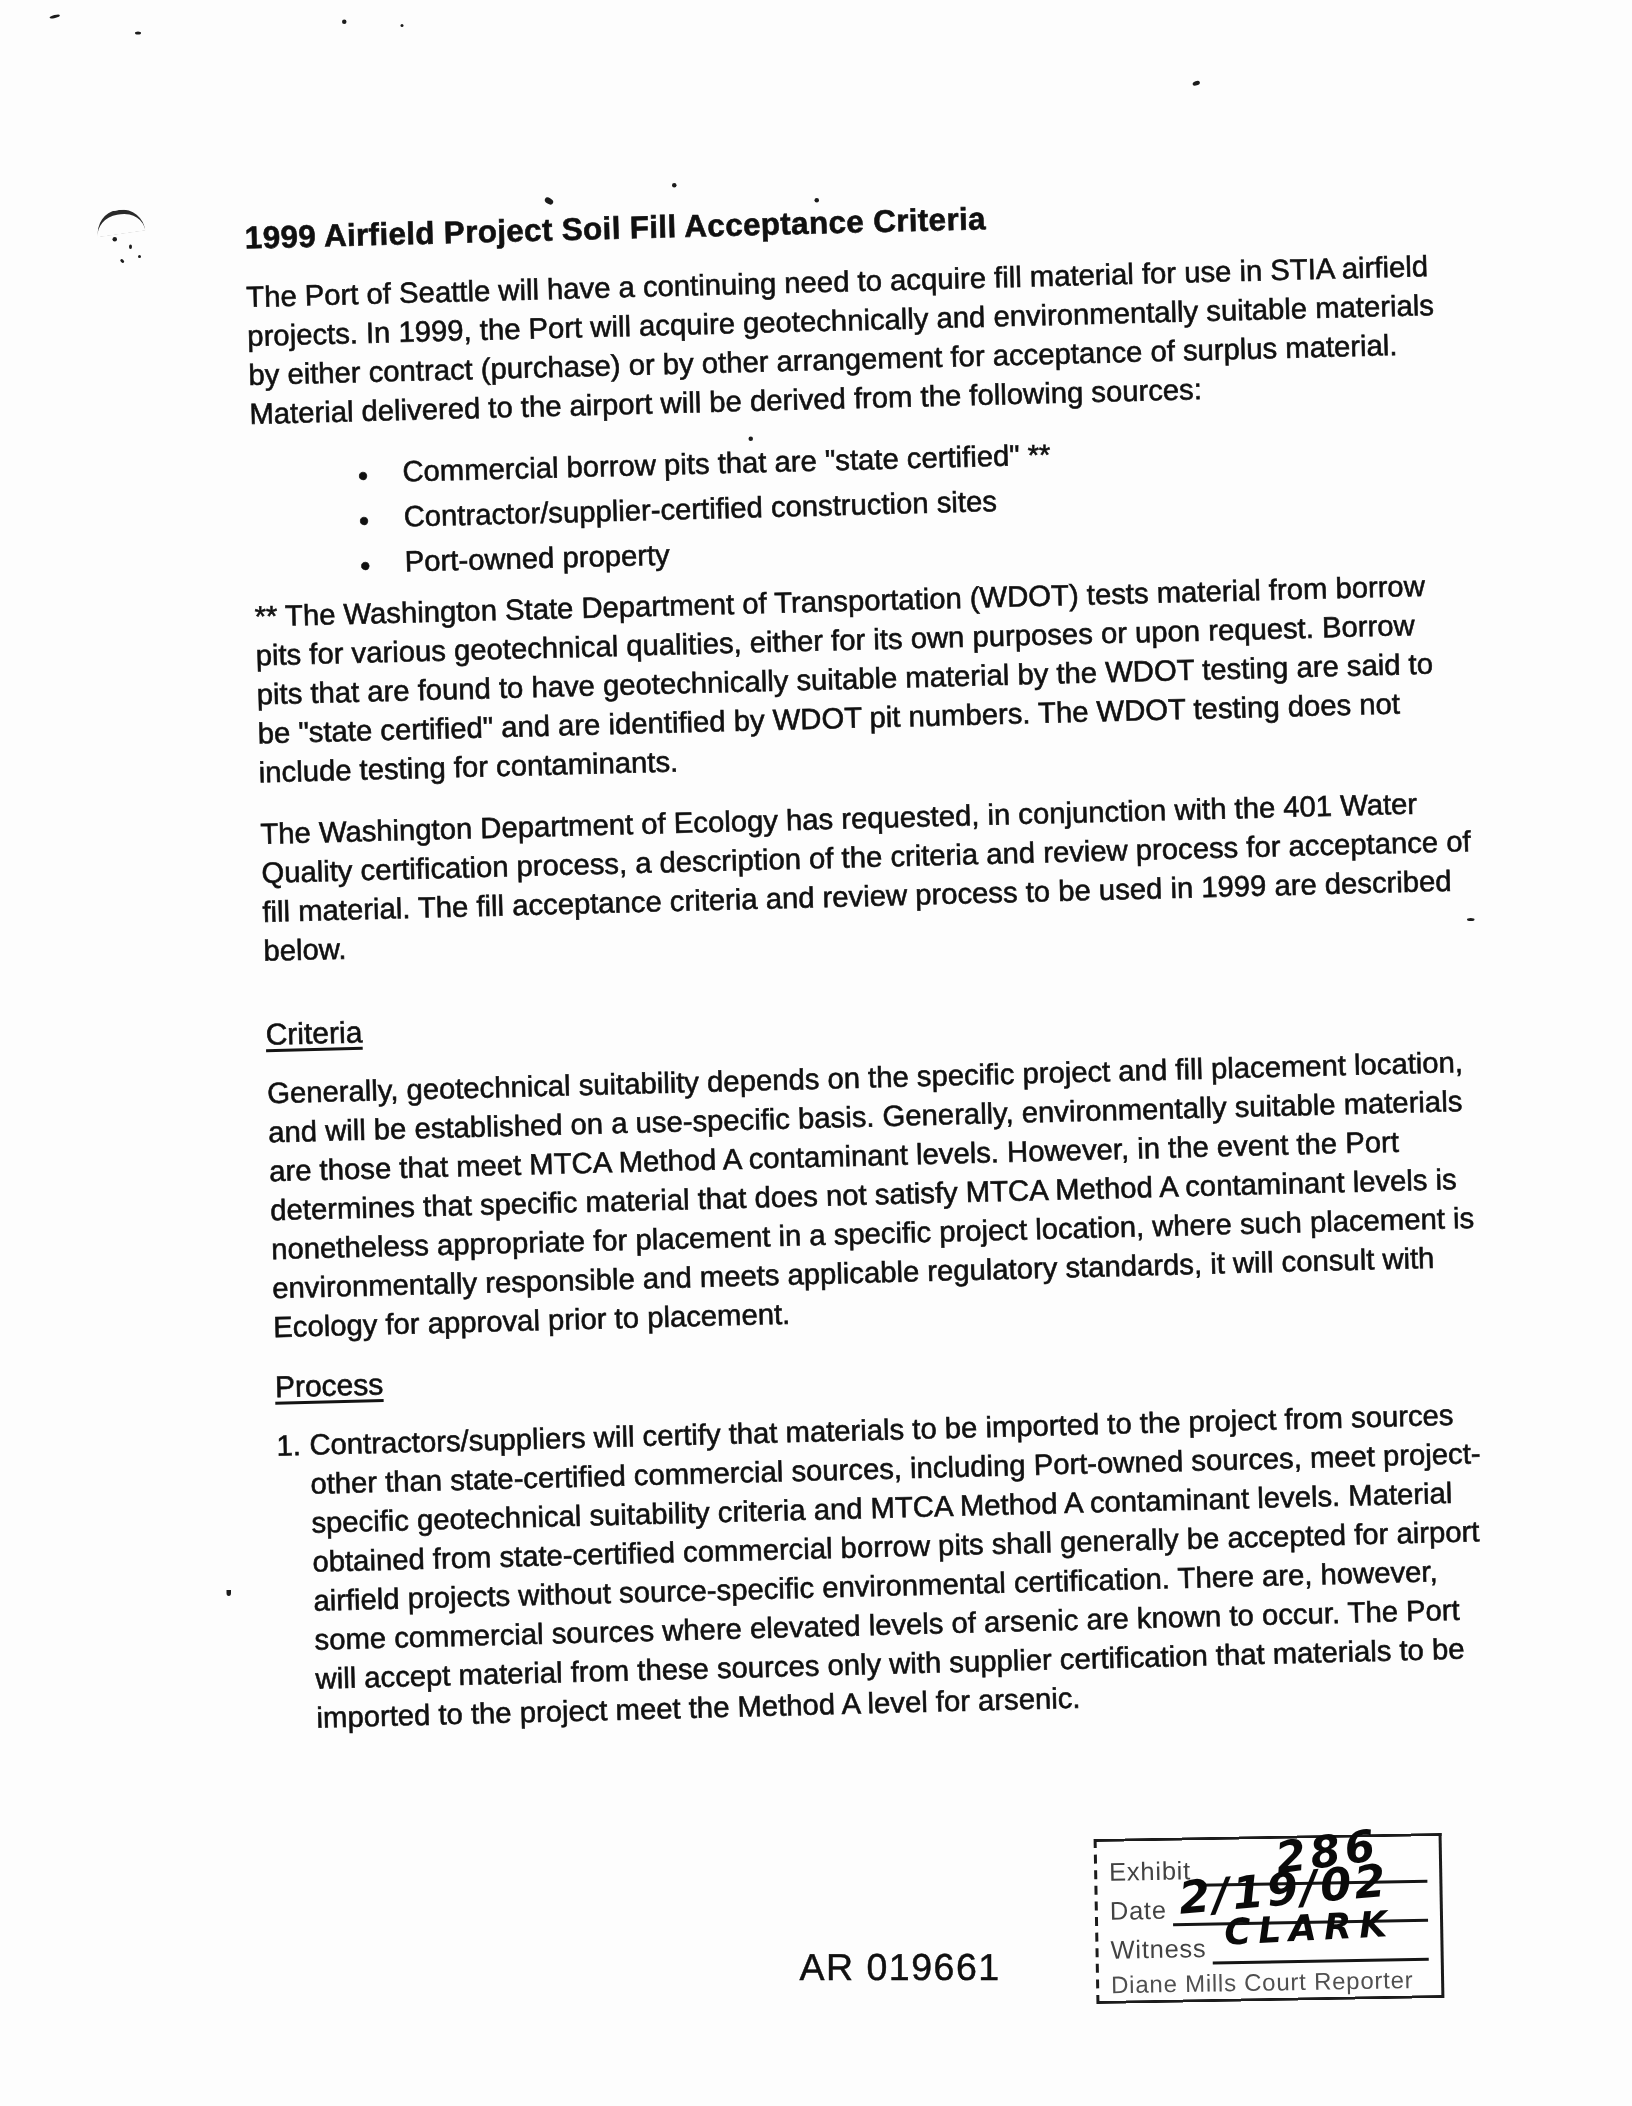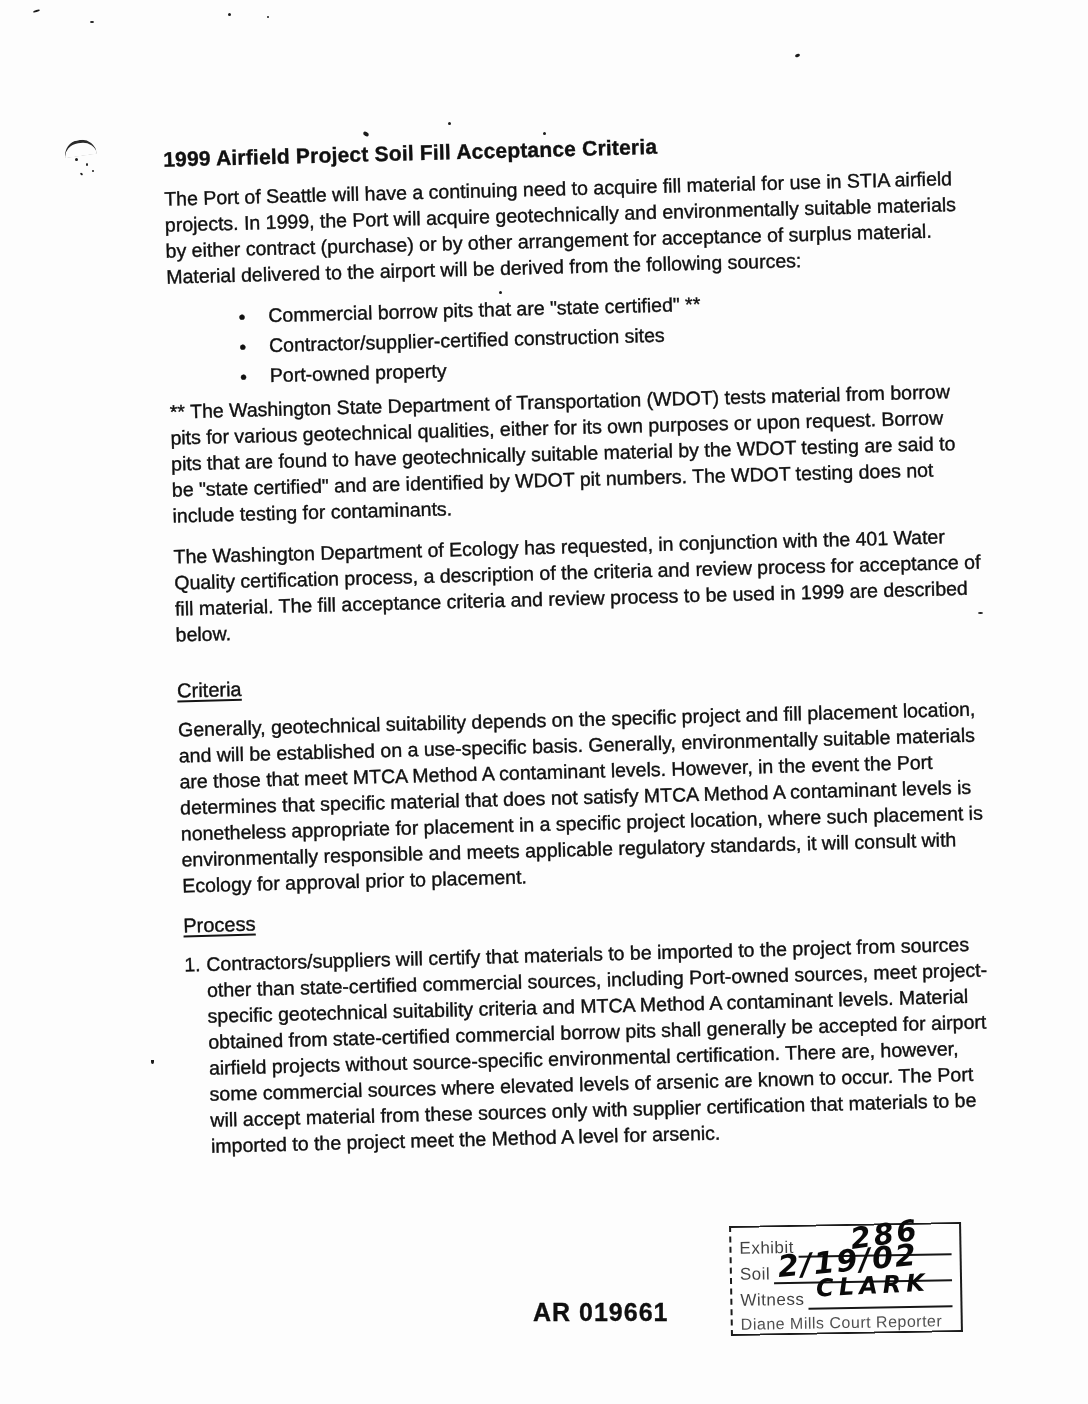--- a/index.html
+++ b/index.html
@@ -13,21 +13,21 @@
   ul{margin:2px 0 8px 0;padding:0 0 0 101px;list-style:none;}
   li{position:relative;line-height:26px;margin:0 0 4px 0;}
   .blt{position:absolute;left:-30px;top:1px;font-size:12px;}
   h2{font-size:20px;line-height:26px;font-weight:normal;margin:14px 0 13px 0;
      text-decoration:underline;text-decoration-thickness:2px;text-underline-offset:3px;}
   h2.crit{margin-top:30px;}
   p.tight{margin-bottom:8px;}
   .numitem{position:relative;padding-left:22px;margin:0;}
   .num{position:absolute;left:0;top:0;}
   .numitem p{margin:0;}
-  .ar{position:absolute;left:533px;top:1298px;font-size:25px;font-weight:bold;
+  .ar{position:absolute;left:533px;top:1298px;font-size:25px;font-weight:normal;
       letter-spacing:1px;-webkit-text-stroke:0.3px #000;}
   
   .stamp{position:absolute;left:730px;top:1224px;width:232px;height:110px;
          border:2.5px solid #1b1b1b;border-left:2.5px dashed #1b1b1b;
          padding:5px 8px 3px 8px;box-sizing:border-box;transform:rotate(-1deg);
          background:rgba(255,255,255,0.6);}
   .srow{display:flex;align-items:flex-end;height:26px;font-size:17px;color:#222;}
   .slabel{flex:0 0 auto;padding-right:4px;letter-spacing:0.5px;opacity:.85;}
   .sline{flex:1;border-bottom:2px solid #161616;position:relative;height:22px;}
   .hand{position:absolute;font-family:"DejaVu Sans", sans-serif;font-style:italic;
@@ -105,21 +105,21 @@
   <div class="ar">AR 019661</div>
 
   <div class="stamp">
     <div class="srow">
       <span class="slabel">Exhibit</span>
       <span class="sline">
         <span class="hand h-exhibit">286</span>
       </span>
     </div>
     <div class="srow">
-      <span class="slabel">Soil</span>
+      <span class="slabel">Date</span>
       <span class="sline">
         <span class="hand h-date">2/19/02</span>
       </span>
     </div>
     <div class="srow">
       <span class="slabel">Witness</span>
       <span class="sline">
         <span class="hand h-witness">CLARK</span>
       </span>
     </div>

